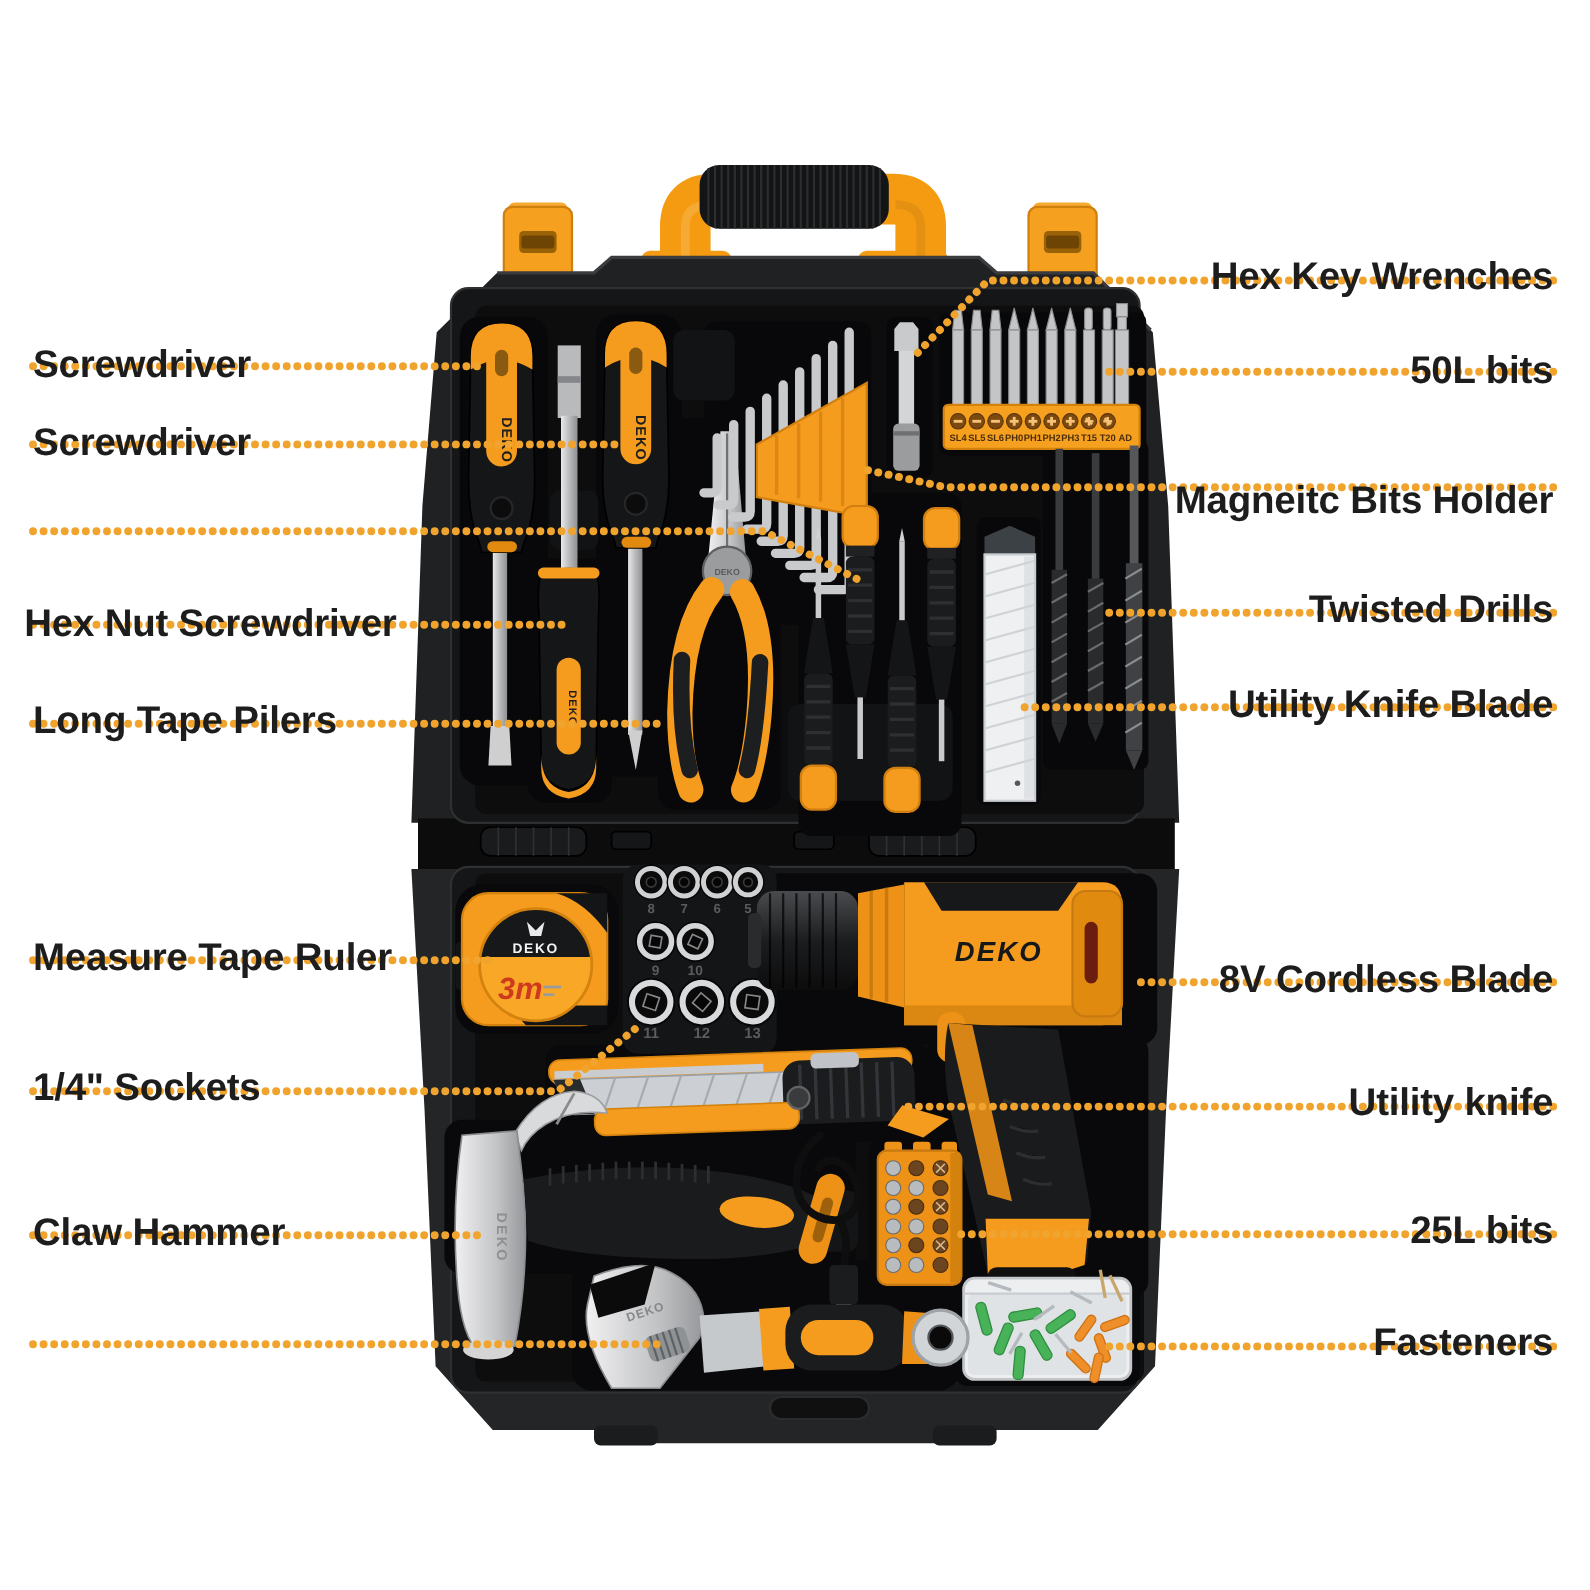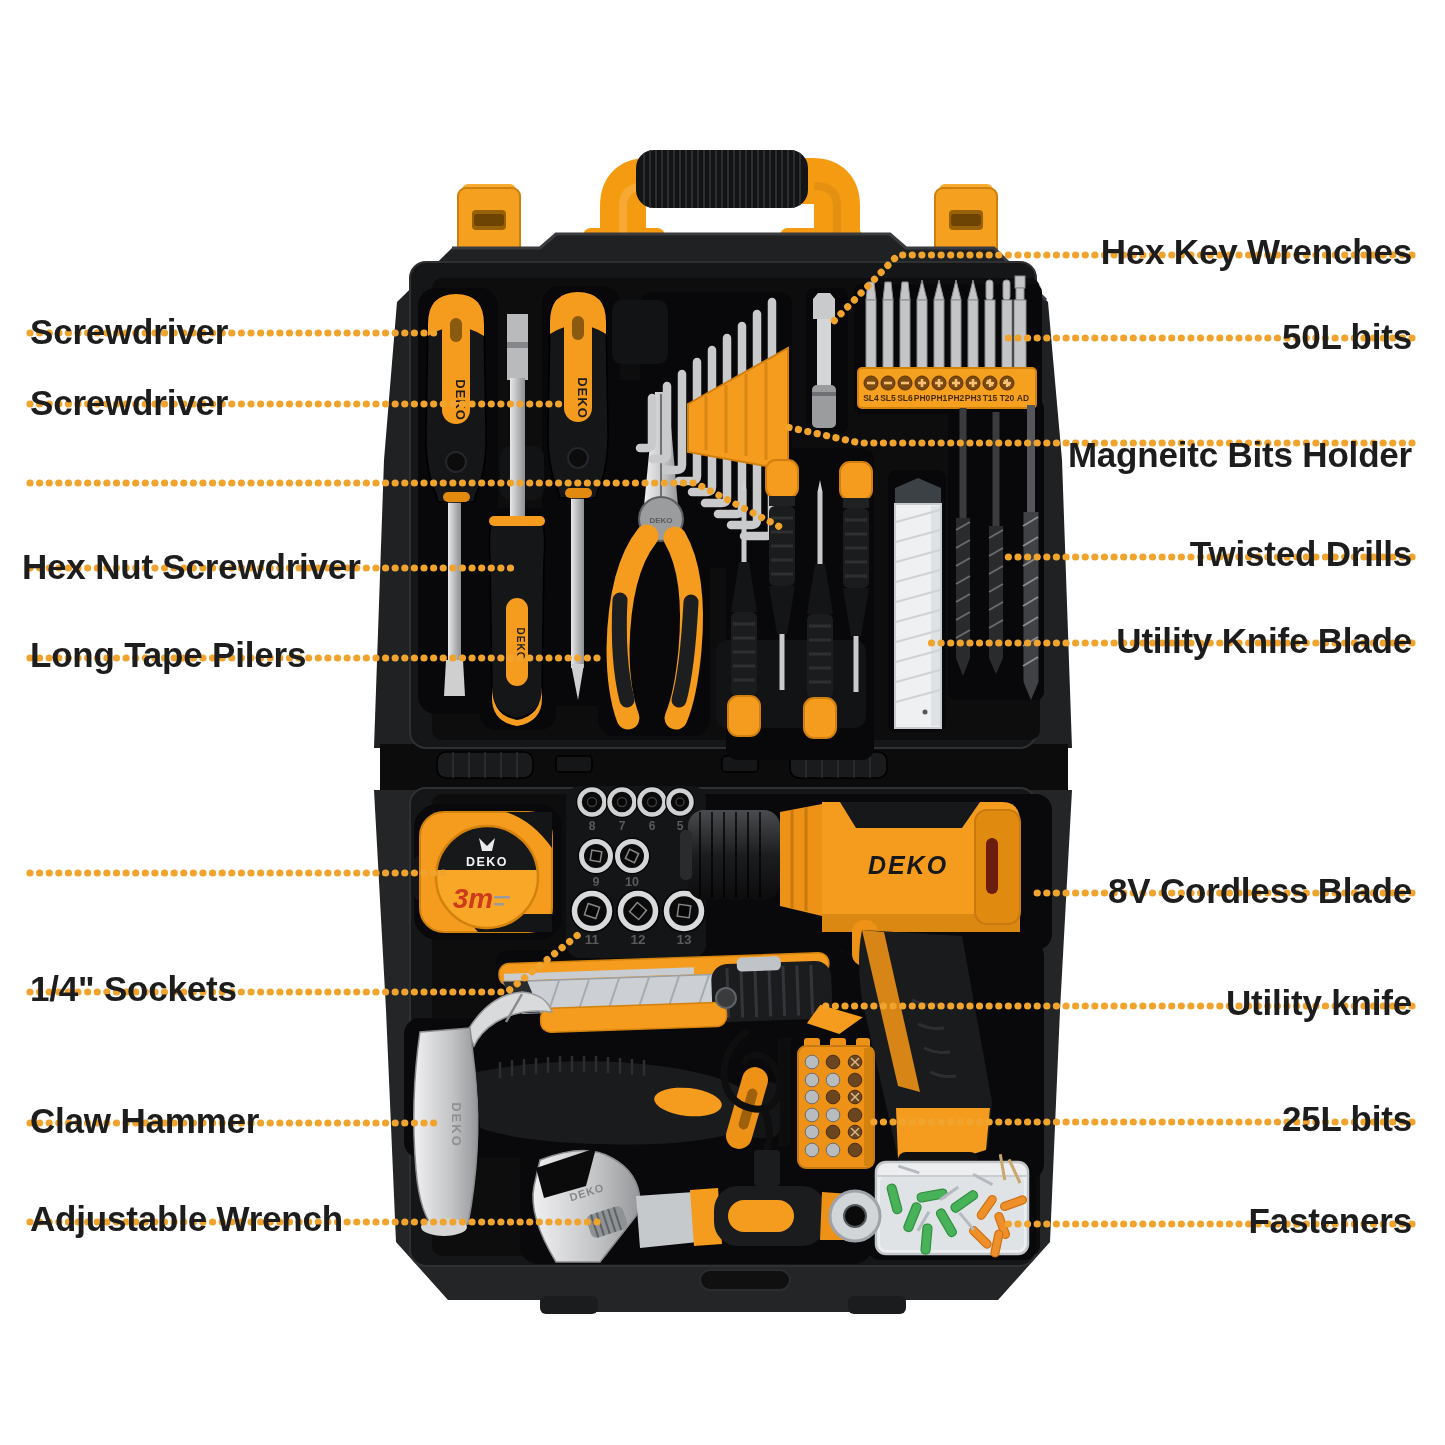--- a/index.html
+++ b/index.html
@@ -637,23 +637,23 @@
     <polyline class="dots" points="1412,1006 823,1006"></polyline>
     <polyline class="dots" points="1412,1122 865,1122"></polyline>
     <polyline class="dots" points="1412,1224 1005,1224"></polyline>
   </g>
 </svg>
 
 <div class="lbl" style="left:30px;top:293px">Screwdriver</div>
 <div class="lbl" style="left:30px;top:364px">Screwdriver</div>
 <div class="lbl" style="left:22px;top:528px">Hex Nut Screwdriver</div>
 <div class="lbl" style="left:30px;top:616px">Long Tape Pilers</div>
+<div class="lbl" style="left:30px;top:832px">Measure Tape Ruler</div>
 <div class="lbl" style="left:30px;top:950px">1/4" Sockets</div>
 <div class="lbl" style="left:30px;top:1082px">Claw Hammer</div>
-<div class="lbl" style="left:30px;top:1180px">Adjustable Wrench</div>
 
 <div class="lbl lbl-r" style="top:213px">Hex Key Wrenches</div>
 <div class="lbl lbl-r" style="top:298px">50L bits</div>
 <div class="lbl lbl-r" style="top:416px">Magneitc Bits Holder</div>
 <div class="lbl lbl-r" style="top:602px">Utility Knife Blade</div>
 <div class="lbl lbl-r" style="top:515px">Twisted Drills</div>
 <div class="lbl lbl-r" style="top:852px">8V Cordless Blade</div>
 <div class="lbl lbl-r" style="top:964px">Utility knife</div>
 <div class="lbl lbl-r" style="top:1080px">25L bits</div>
 <div class="lbl lbl-r" style="top:1182px">Fasteners</div>

